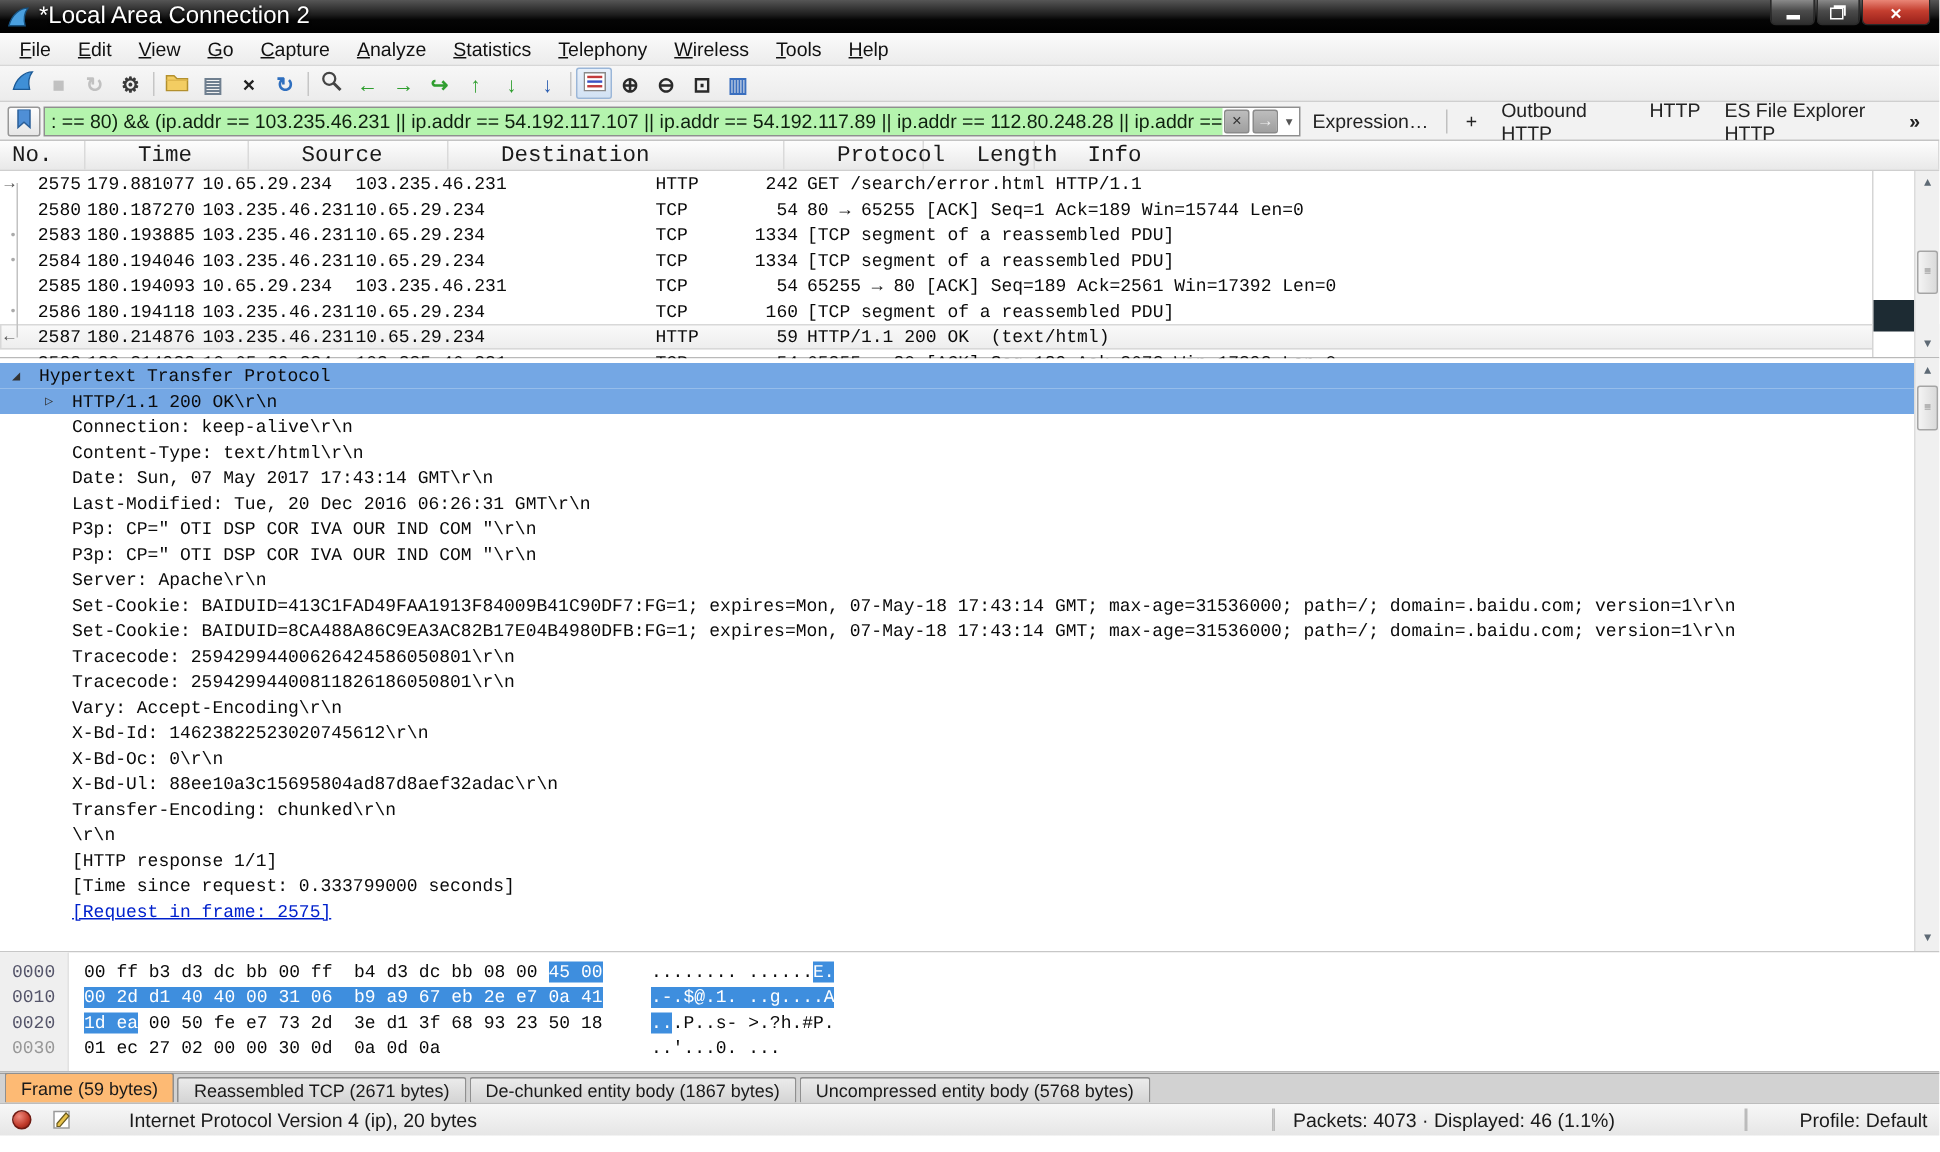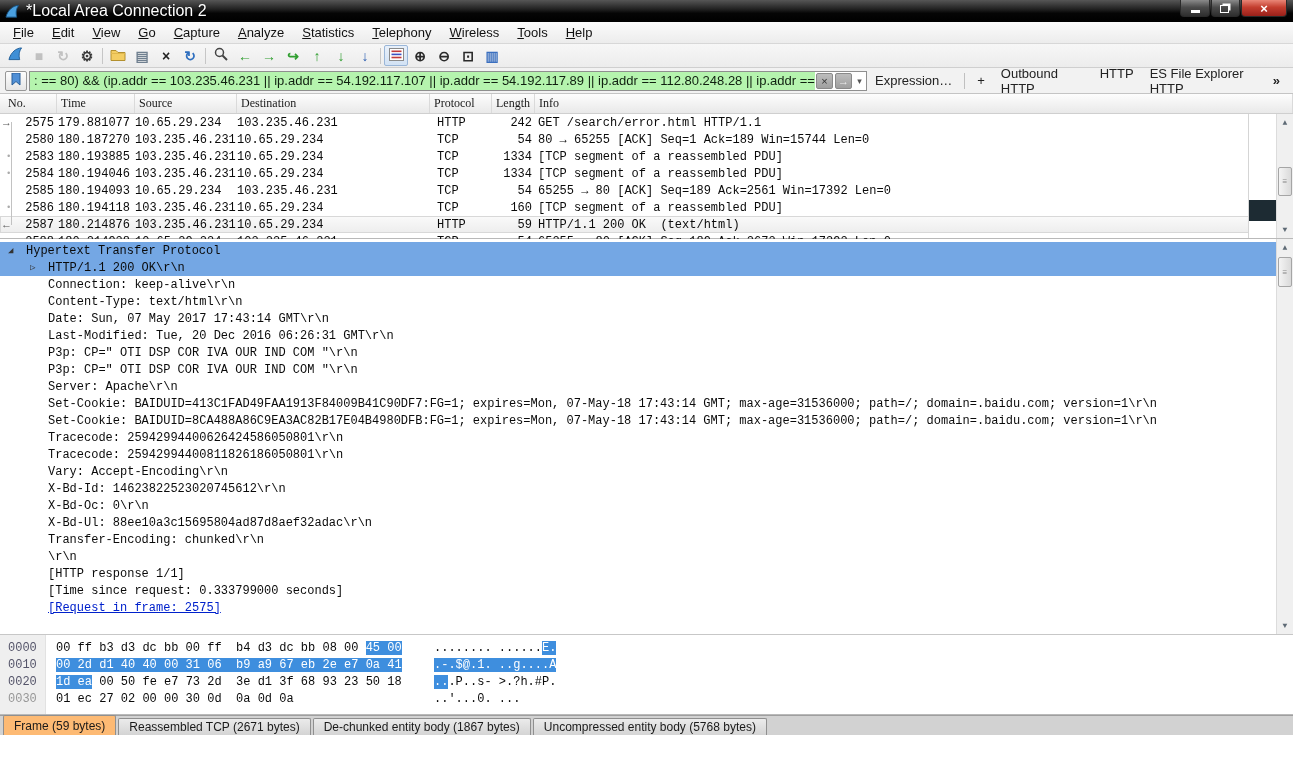--- a/index.html
+++ b/index.html
@@ -49,21 +49,21 @@
   .f-btn.apply { color:#eee; }
   .f-caret { width:13px; color:#555; font-size:9px; text-align:center; }
   .fx-label { padding:0 8px; color:#222; }
   .fb-sep { width:1px; height:16px; background:#c0c0c0; margin:0 4px; }
   .fshort { padding:0 8px; }
   .chev { margin-left:auto; padding-right:8px; font-weight:bold; color:#222; }
 
   
   .plist { height:145px; position:relative; border-bottom:1px solid #b9b9b9; font-family:"Liberation Mono","DejaVu Sans Mono",monospace; }
   .plheader { height:20px; display:flex; background:linear-gradient(#fdfdfd,#e9e9e9); border-bottom:1px solid #cfcfcf;
-              font-family:Liberation Serif, serif; font-size:12px; color:#1a1a1a; }
+              font-family:Liberation Mono, monospace; font-size:15px; color:#1a1a1a;gap:31px; }
   .ph-cell { border-right:1px solid #dadada; display:flex; align-items:center; padding-left:4px; }
   .plrows { height:125px; overflow:hidden; position:relative; }
   .prow { height:17px; display:flex; font-size:12px; color:#0a0a0a; align-items:center; position:relative; }
   .prow.sel { background:linear-gradient(#fafafa,#ededed); outline:1px solid #d8d8d8; outline-offset:-1px; }
   .pc { white-space:pre; overflow:hidden; }
   .pc-no { text-align:right; padding-right:3px; }
   .marker { position:absolute; left:3px; font-size:11px; color:#555; }
   .marker.dot { color:#aaa; font-size:9px; left:6px; }
   .convline { position:absolute; left:11px; width:1px; background:#c2c2c2; }
   .minimap { position:absolute; right:17px; top:20px; bottom:0; width:28px; background:#fff; border-left:1px solid #d5d5d5; }
@@ -401,14 +401,28 @@
       </div>
   </div>
 
   <div class="tabbar" id="tabbar">
       <div class="tab active">Frame (59 bytes)</div>
       <div class="tab">Reassembled TCP (2671 bytes)</div>
       <div class="tab">De-chunked entity body (1867 bytes)</div>
       <div class="tab">Uncompressed entity body (5768 bytes)</div>
     </div>
 
+  <div class="statusbar">
+    <div class="expert-dot"></div>
+    <div class="pencil">
+      <svg width="13" height="13" viewBox="0 0 13 13">
+          <rect x="1" y="1" width="10" height="11" fill="#fff" stroke="#9a9a9a"></rect>
+          <path d="M3 9 L9 2 L11 4 L5 11 L3 11 Z" fill="#e8c24a" stroke="#6a5a20" stroke-width="0.8"></path>
+        </svg>
+    </div>
+    <div class="sb-left-text">Internet Protocol Version 4 (ip), 20 bytes</div>
+    <div class="sb-sep2" style="left:848px"></div>
+    <div class="sb-packets">Packets: 4073 · Displayed: 46 (1.1%)</div>
+    <div class="sb-sep2" style="right:128px"></div>
+    <div class="sb-profile">Profile: Default</div>
+  </div>
 
 </div>
 
 </body></html>

